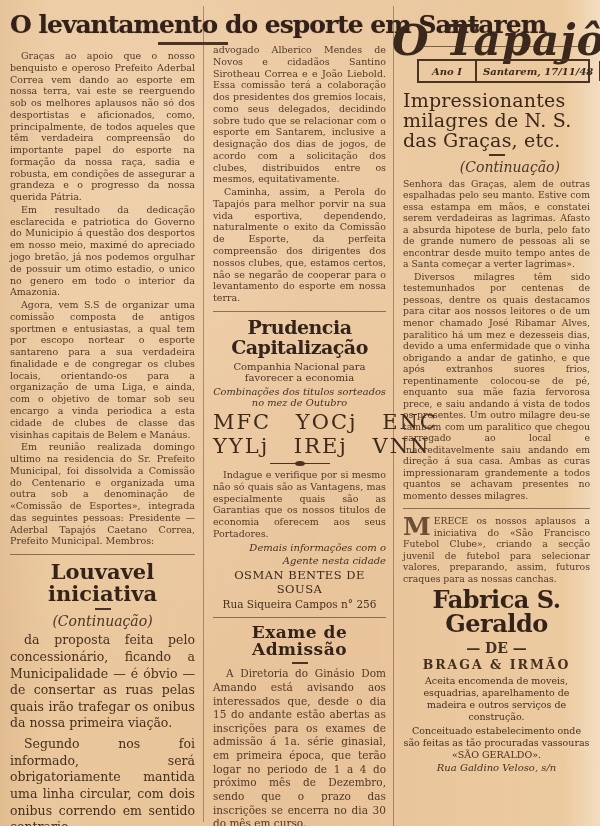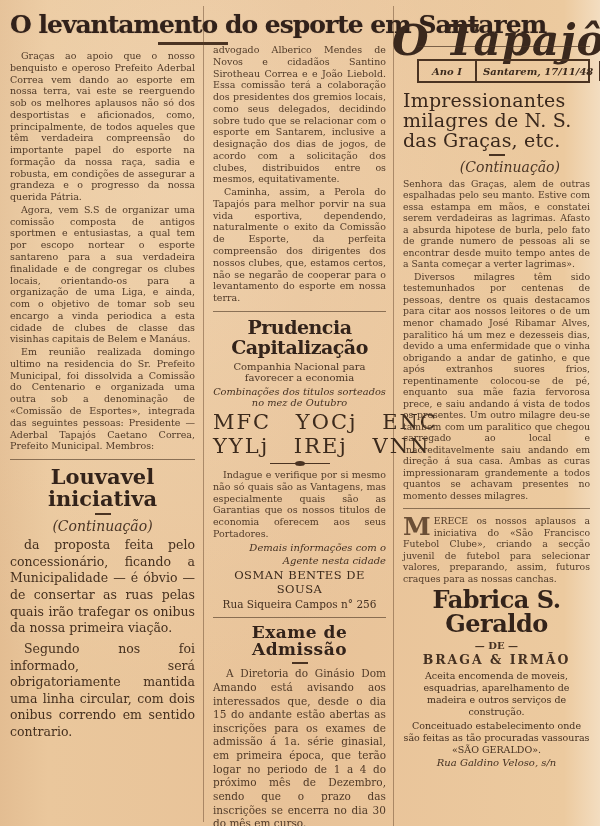--- a/index.html
+++ b/index.html
@@ -93,41 +93,42 @@
   .prud-addr{text-align:center;font-size:10.5px;margin:1px 0 4px 0;color:#443021;}
 
   
   .exame-head{font-size:17px;letter-spacing:0.5px;}
   .exame-body{font-size:10.5px;line-height:1.3;}
   .exame-body p{text-indent:13px;margin:2px 0;}
 
   
   .fabrica{text-align:center;margin-top:4px;color:#443021;}
   .fabrica-title{font-size:24px;font-weight:bold;letter-spacing:-0.5px;color:#33231a;line-height:1;}
-  .fabrica-de{font-size:10px;font-weight:bold;margin:4px 0 1px 0;}
+  .fabrica-de{font-size:14px;font-weight:bold;margin:4px 0 1px 0;}
   .fabrica-owners{font-size:12.5px;font-weight:bold;letter-spacing:2px;margin:0 0 3px 0;}
   .fabrica-body{font-size:9.5px;line-height:1.25;margin:0 0 2px 0;}
   .fabrica-addr-it{font-size:10px;font-style:italic;margin:1px 0;}
 </style>
 </head>
 <body>
 
 <div class="page">
 
   <div class="header">
     <div class="headline">O levantamento do esporte em Santarem</div>
     <div class="headline-dash"></div>
     <div class="masthead">O Tapajônio</div>
   </div>
 
   <div class="inner">
 
     <div class="col col1">
       <div class="body-text">
         <p>Graças ao apoio que o nosso benquisto e operoso Prefeito Aderbal Correa vem dando ao esporte em nossa terra, vai este se reerguendo sob os melhores aplausos não só dos desportistas e aficionados, como, principalmente, de todos aqueles que têm verdadeira compreensão do importante papel do esporte na formação da nossa raça, sadia e robusta, em condições de assegurar a grandeza e o progresso da nossa querida Pátria.</p>
+        <p>Em resultado da dedicação esclarecida e patriotica do Governo do Municipio á questão dos desportos em nosso meio, maximé do apreciado jogo bretão, já nos podemos orgulhar de possuir um otimo estadio, o unico no genero em todo o interior da Amazonia.</p>
         <p>Agora, vem S.S de organizar uma comissão composta de antigos sportmen e entusiastas, a qual tem por escopo nortear o esporte santareno para a sua verdadeira finalidade e de congregar os clubes locais, orientando-os para a organização de uma Liga, e ainda, com o objetivo de tomar sob seu encargo a vinda periodica a esta cidade de clubes de classe das visinhas capitais de Belem e Manáus.</p>
         <p>Em reunião realizada domingo ultimo na residencia do Sr. Prefeito Municipal, foi dissolvida a Comissão do Centenario e organizada uma outra sob a denominação de «Comissão de Esportes», integrada das seguintes pessoas: Presidente — Aderbal Tapajós Caetano Correa, Prefeito Municipal. Membros:</p>
       </div>
 
       <hr class="hr">
 
       <div>
         <h2 class="sec-head" style="font-size:21px;">Louvavel iniciativa</h2>
         <div class="mini-dash"></div>
         <div class="continuation">(Continuação)</div>

